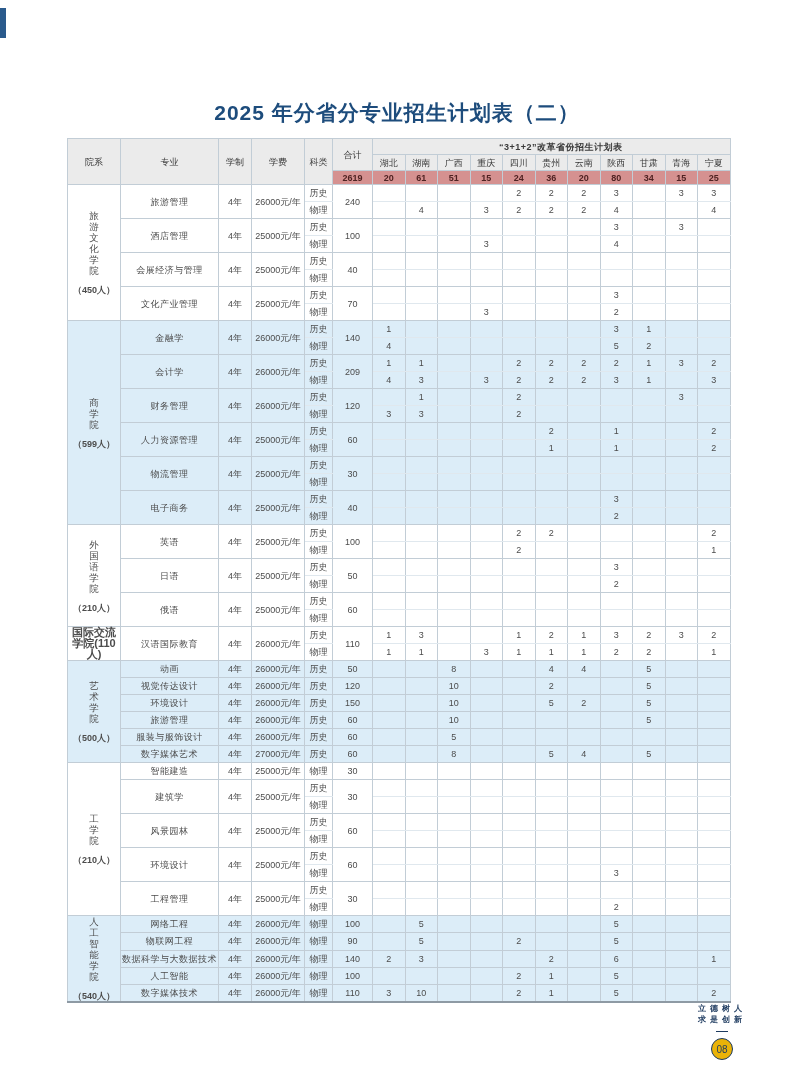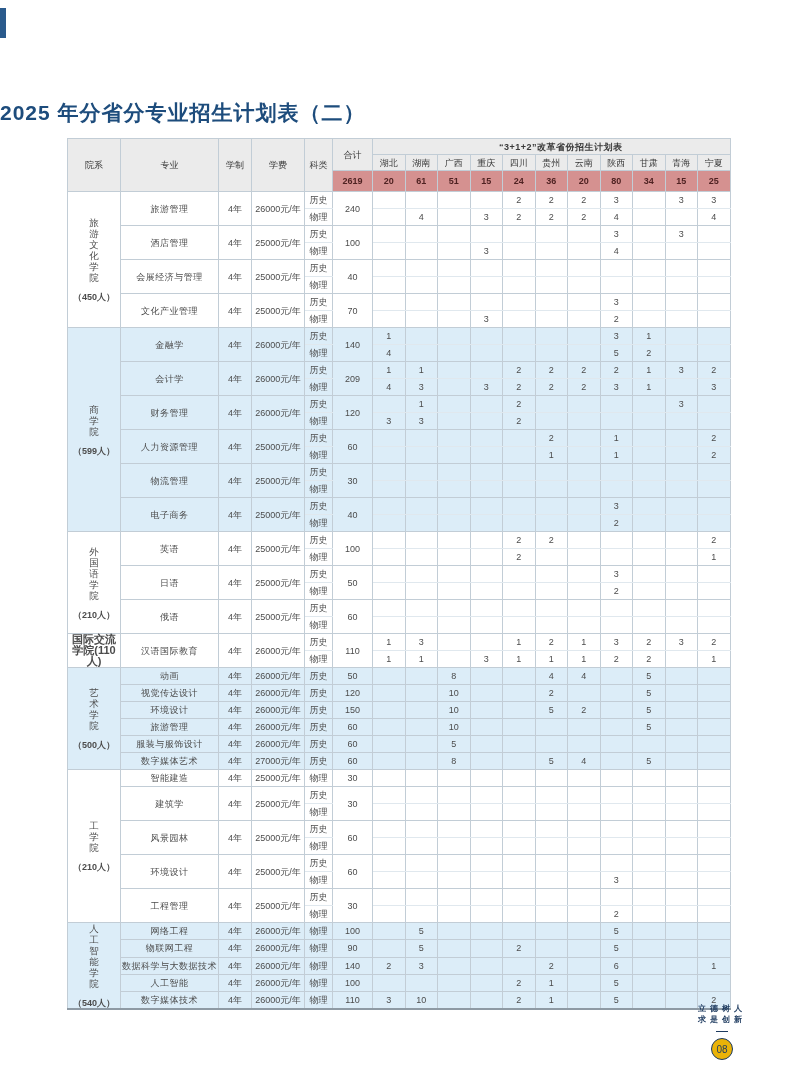--- a/index.html
+++ b/index.html
@@ -3,26 +3,26 @@
 <meta charset="utf-8">
 <style>
   html,body{margin:0;padding:0;background:#fff;}
   .page{position:relative;width:794px;height:1076px;background:#ffffff;font-family:"Liberation Sans",sans-serif;overflow:hidden;}
   .corner-tab{position:absolute;left:0;top:8px;width:6px;height:30px;background:#2a5a8c;}
   .brand{position:absolute;top:46px;right:52px;display:flex;align-items:center;gap:8px;}
   .brand-en{text-align:right;color:#a2a6aa;font-size:11px;line-height:12px;letter-spacing:.5px;}
   .brand-bar{width:3px;height:27px;background:#26527e;}
   .brand-bar.thin{width:2px;height:21px;}
   .brand-zh{font-size:21px;font-weight:bold;color:#26527e;letter-spacing:2px;}
-  .title{position:absolute;top:99px;left:0;width:100%;text-align:left;font-size:21px;font-weight:bold;color:#1d4c7c;letter-spacing:1px;margin:0;}
+  .title{position:absolute;top:99px;left:0;width:100%;text-align:center;font-size:21px;font-weight:bold;color:#1d4c7c;letter-spacing:1px;margin:0;}
   .plan-table{position:absolute;left:67px;top:138px;border-collapse:collapse;table-layout:fixed;border:1px solid #98a5b0;border-bottom:2px solid #8e9aa4;}
   .plan-table th,.plan-table td{border:1px solid #c2cdd6;font-size:9px;text-align:center;vertical-align:middle;color:#4c4c4c;padding:0 1px;height:17px;line-height:10px;box-sizing:border-box;}
   .plan-table thead th{background:#ebebeb;font-weight:normal;color:#3a3a3a;height:16px;}
   .plan-table thead th.group-header{font-weight:bold;letter-spacing:.5px;padding-left:20px;}
-  .plan-table tr.totals td{background:#d59190;color:#4f2222;font-weight:bold;height:21px;}
+  .plan-table tr.totals td{background:#d59190;color:#4f2222;font-weight:bold;height:14px;}
   .plan-table tr.alt td{background:#dcedf8;}
   .plan-table td.lb{border-bottom-color:#e0e8ee;}
   .dept-cell{padding:2px 0;}
   .dept-name span{display:block;line-height:11px;font-size:9.5px;}
   .dept-note{font-weight:bold;margin-top:9px;font-size:9px;text-align:center;}
   .dept-horiz{font-size:11px;line-height:11px;font-weight:bold;}
   .major-cell{letter-spacing:.5px;}
   .total-muted{color:#9aa2a8;}
   .footer{position:absolute;right:48px;bottom:16px;display:flex;align-items:center;gap:6px;flex-direction:column;}
   .motto{text-align:right;color:#1d3a5f;font-size:8px;line-height:11px;letter-spacing:4px;font-weight:bold;}

